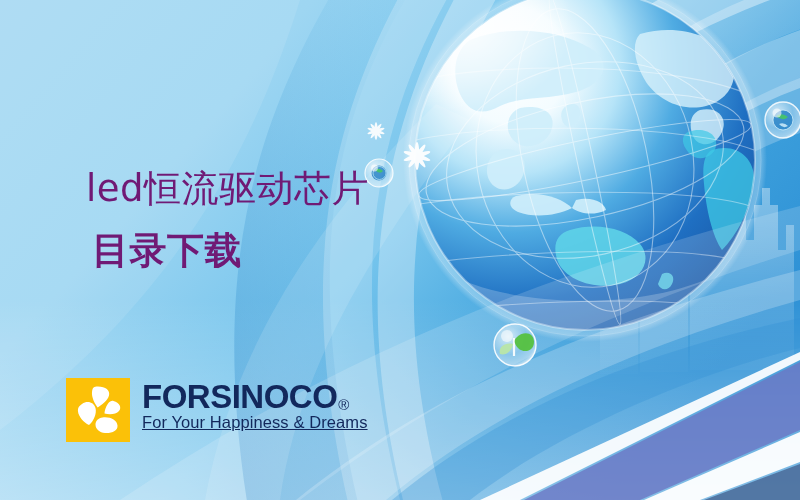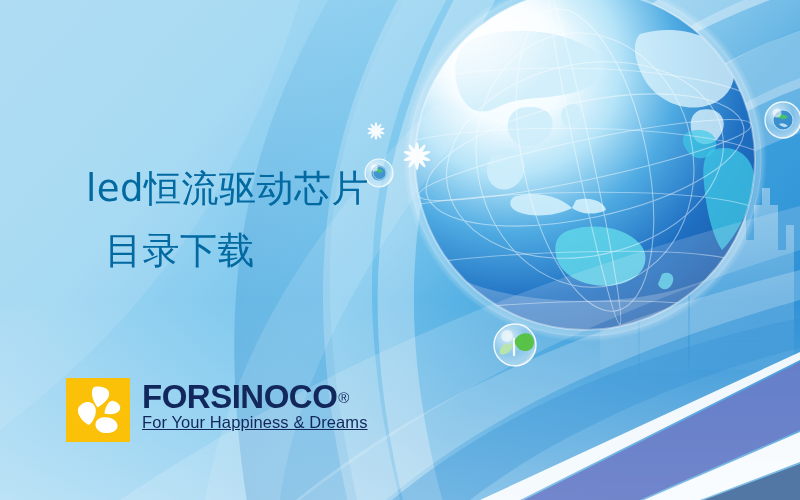--- a/index.html
+++ b/index.html
@@ -23,29 +23,29 @@
     width: 800px;
     height: 500px;
     display: block;
   }
 
   
   .headline {
     position: absolute;
     left: 86px;
     z-index: 30;
-    color: #0369a1;
+    color: #701a75;
     font-family: "DejaVu Sans", "Liberation Sans", sans-serif;
     font-size: 37px;
     line-height: 1;
     letter-spacing: 0.5px;
     white-space: nowrap;
   }
   .headline-1 { top: 170px; }
-  .headline-2 { top: 232px; left: 105px; }
+  .headline-2 { top: 232px; left: 92px; font-weight: bold; }
 
   
   .logo-lockup {
     position: absolute;
     left: 66px;
     top: 378px;
     z-index: 30;
     display: flex;
     align-items: flex-start;
   }
@@ -65,21 +65,21 @@
   }
   .logo-wordmark {
     font-family: "Liberation Sans", "DejaVu Sans", sans-serif;
     font-weight: bold;
     font-size: 33px;
     line-height: 0.95;
     color: #12285c;
     letter-spacing: -0.5px;
     white-space: nowrap;
     display: flex;
-    align-items: center;
+    align-items: flex-end;
   }
   .logo-wordmark .reg {
     font-size: 15px;
     line-height: 1;
     margin-left: 1px;
     margin-top: 1px;
     font-weight: normal;
   }
   .logo-tagline {
     font-family: "Liberation Sans", "DejaVu Sans", sans-serif;

